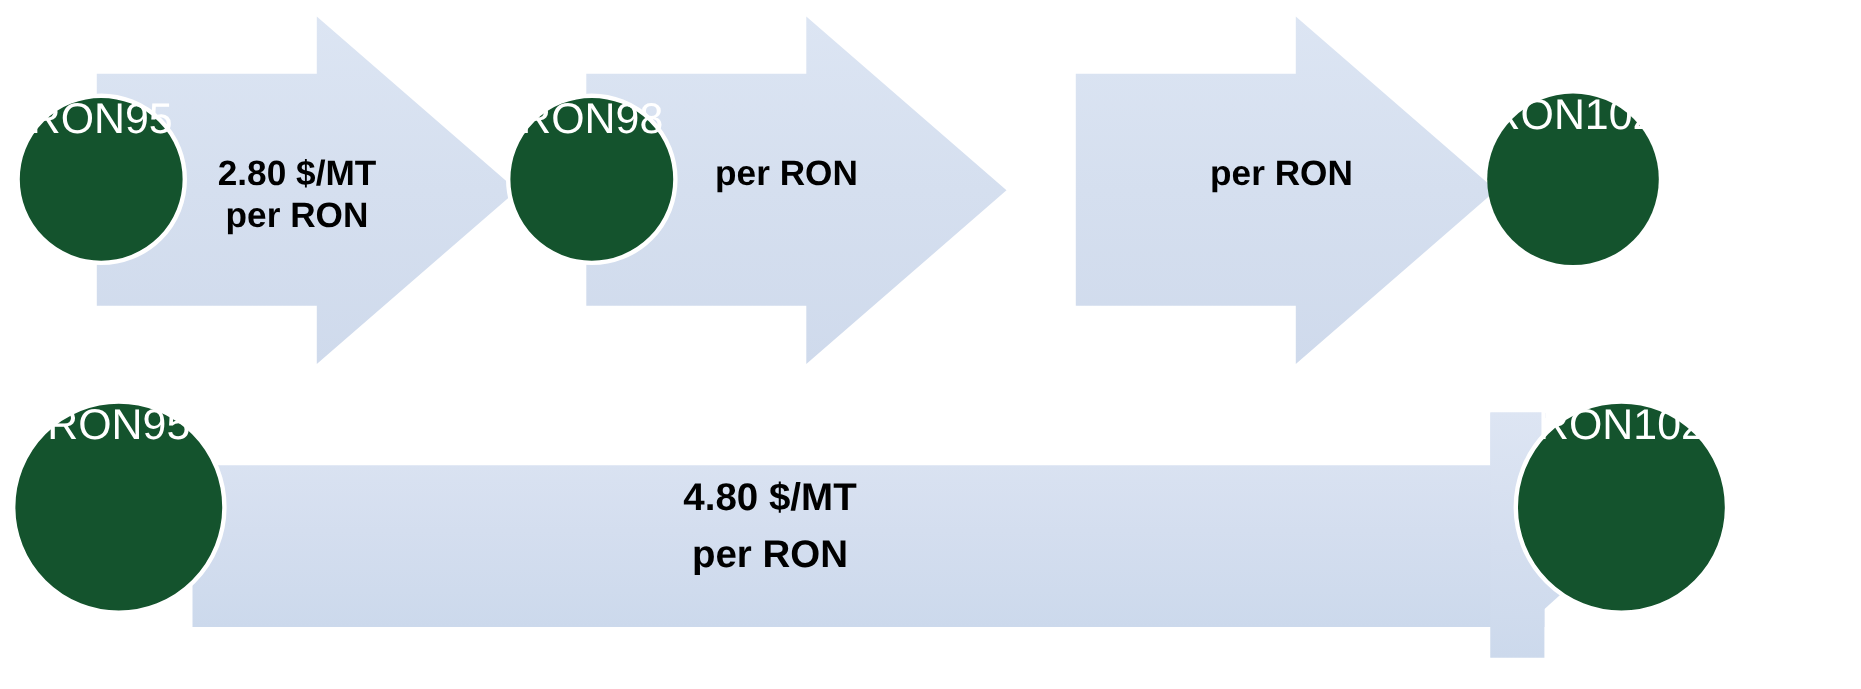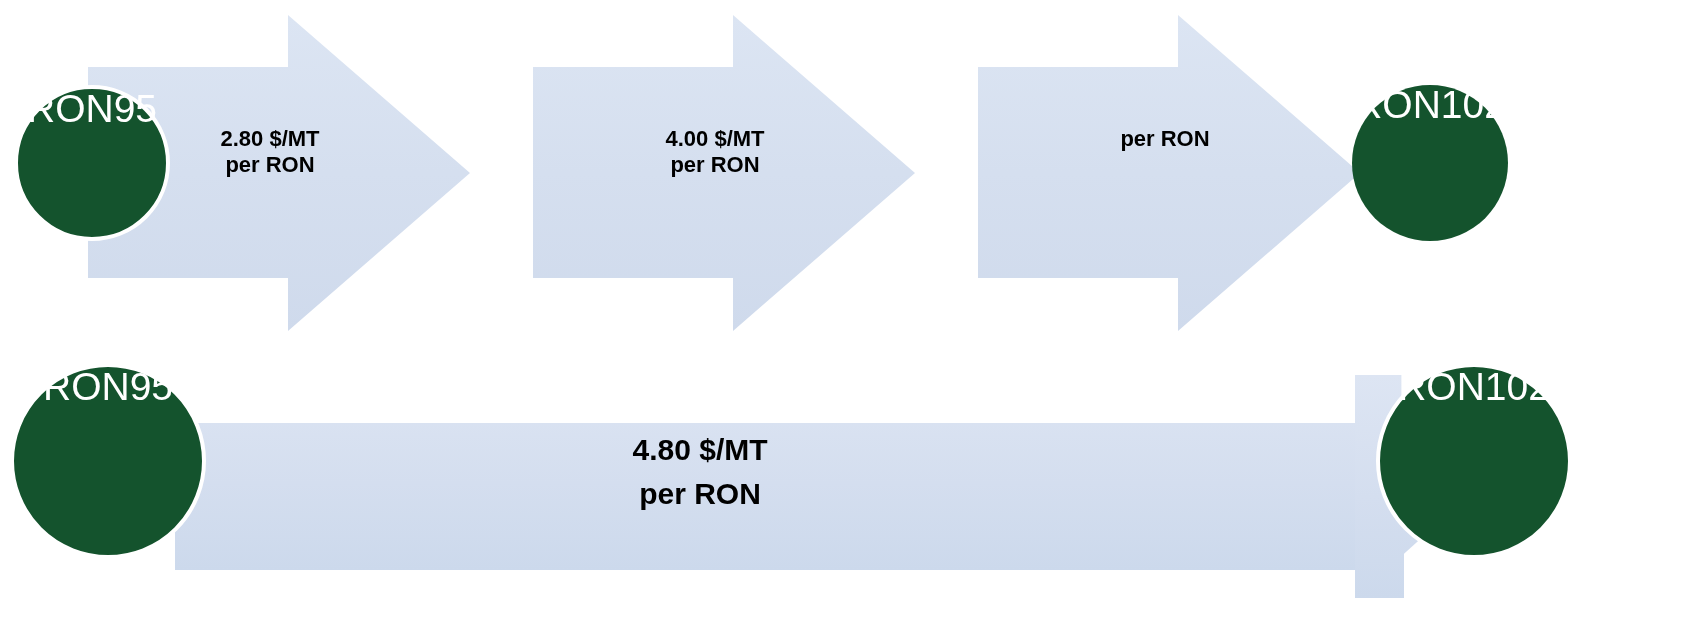--- a/index.html
+++ b/index.html
@@ -69,27 +69,27 @@
   
   .caption {
     position: absolute;
     color: #000000;
     font-family: "Liberation Sans", sans-serif;
     font-weight: bold;
     text-align: center;
     white-space: nowrap;
   }
   .caption.top-cap {
-    font-size: 22px;
+    font-size: 32px;
     line-height: 1.18;
-    top: 126px;
+    top: 139px;
     width: 220px;
   }
   .caption.bottom-cap {
-    font-size: 30px;
+    font-size: 35px;
     line-height: 1.45;
     top: 428px;
     width: 260px;
   }
   .caption .line { display: block; }
 </style>
 </head>
 <body>
 
 <div id="canvas">
@@ -120,37 +120,39 @@
     <polygon fill="url(#arrowGradWide)" points="1355,375 1404,375 1404,598 1355,598"></polygon>
     <polygon fill="url(#arrowGradWide)" points="1355,375 1478,487 1355,598"></polygon>
   </svg>
 
   <div class="caption top-cap" style="left:160px;">
     <span class="line">2.80 $/MT</span>
     <span class="line">per RON</span>
   </div>
 
   <div class="caption top-cap" style="left:605px;">
-    <span class="line">4.00 $/MT</span>
     <span class="line">per RON</span>
   </div>
 
   <div class="caption top-cap" style="left:1055px;">
     <span class="line">per RON</span>
   </div>
 
   <div class="caption bottom-cap" style="left:570px;">
     <span class="line">4.80 $/MT</span>
     <span class="line">per RON</span>
   </div>
 
   <div class="node top bordered" style="left:14px;">
     <span class="node-label">RON95</span>
   </div>
 
+  <div class="node top bordered" style="left:460px;">
+    <span class="node-label">RON98</span>
+  </div>
 
 
   <div class="node top" style="left:1352px;">
     <span class="node-label">RON102</span>
   </div>
 
   <div class="node bottom bordered" style="left:10px;">
     <span class="node-label">RON95</span>
   </div>
 

